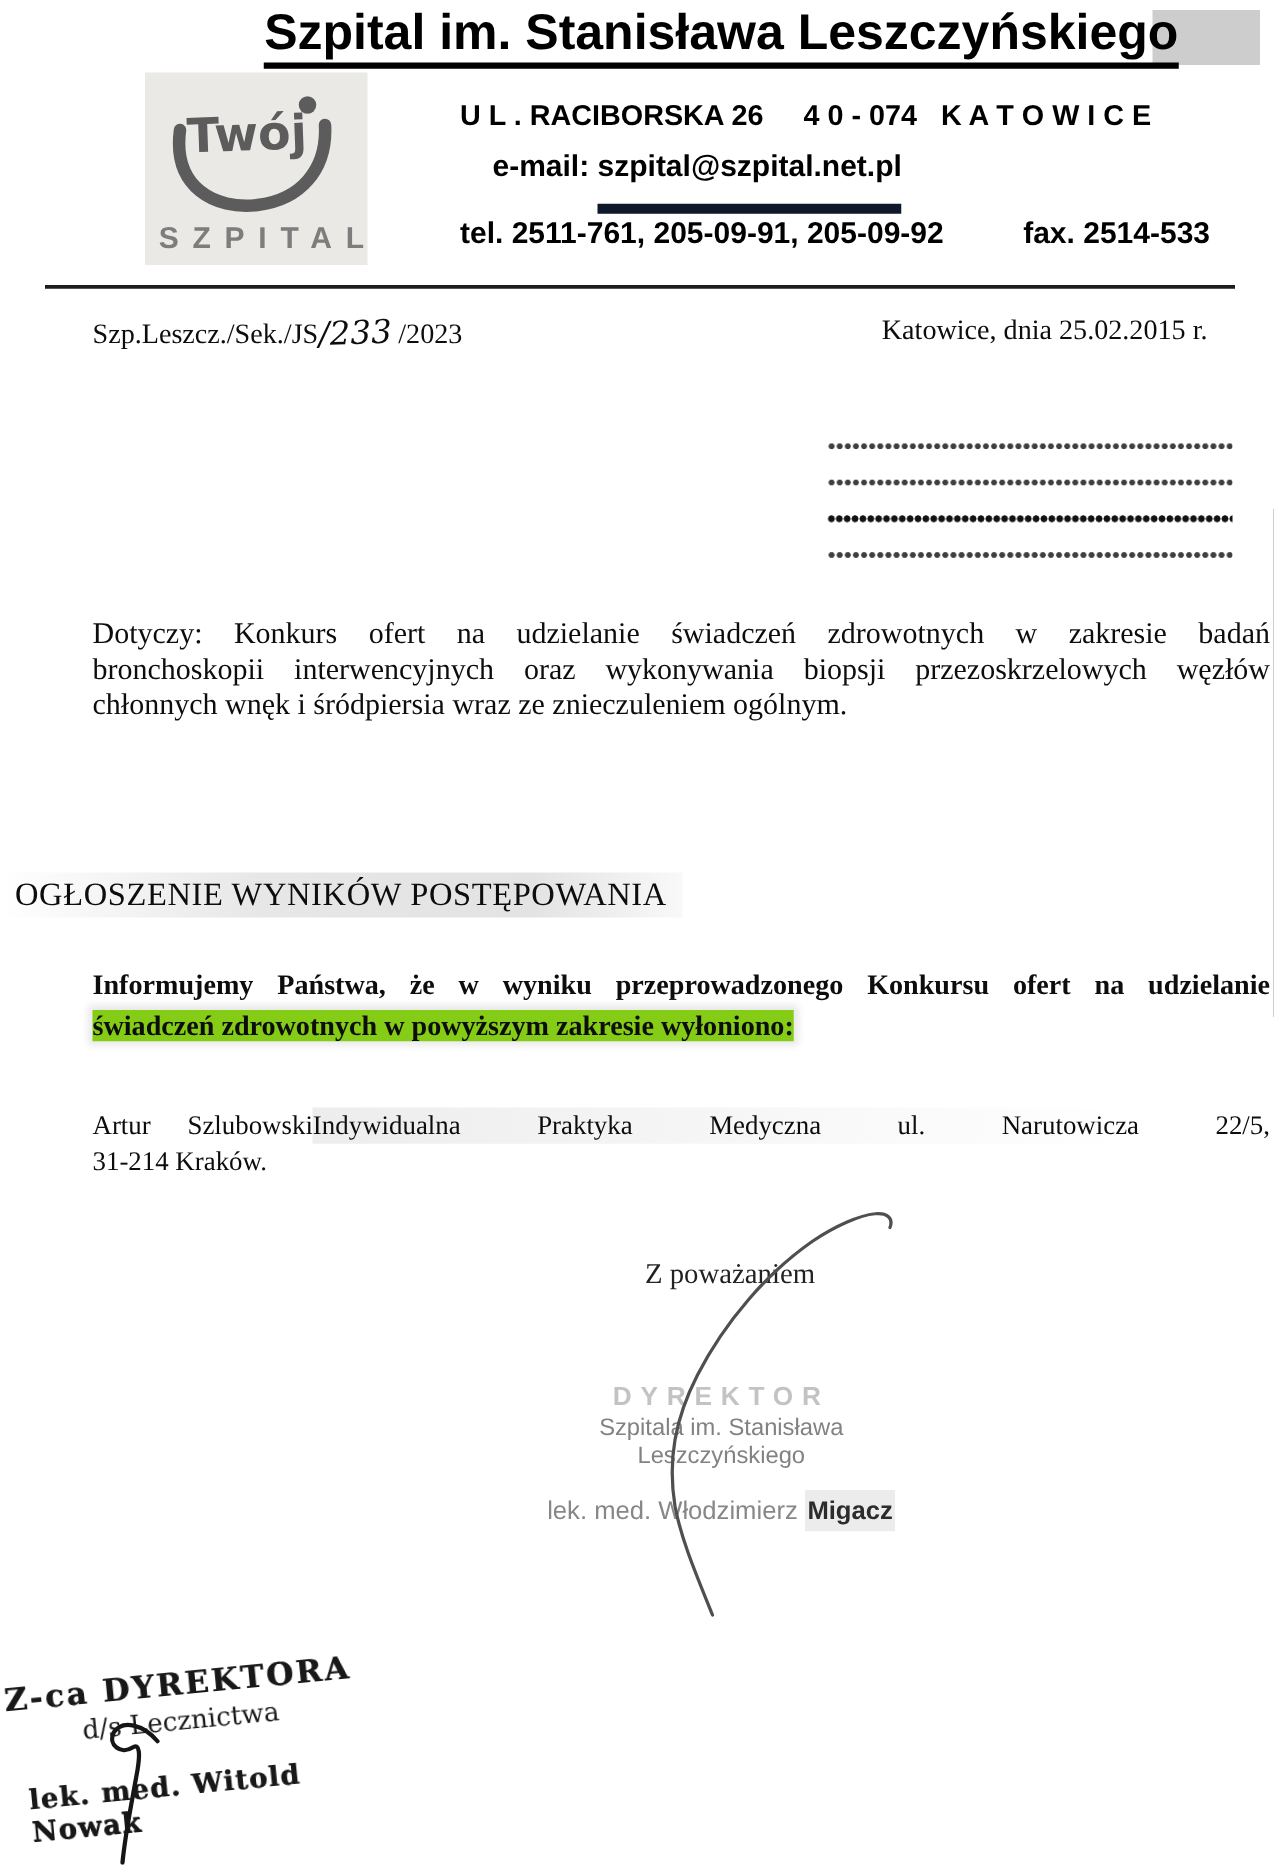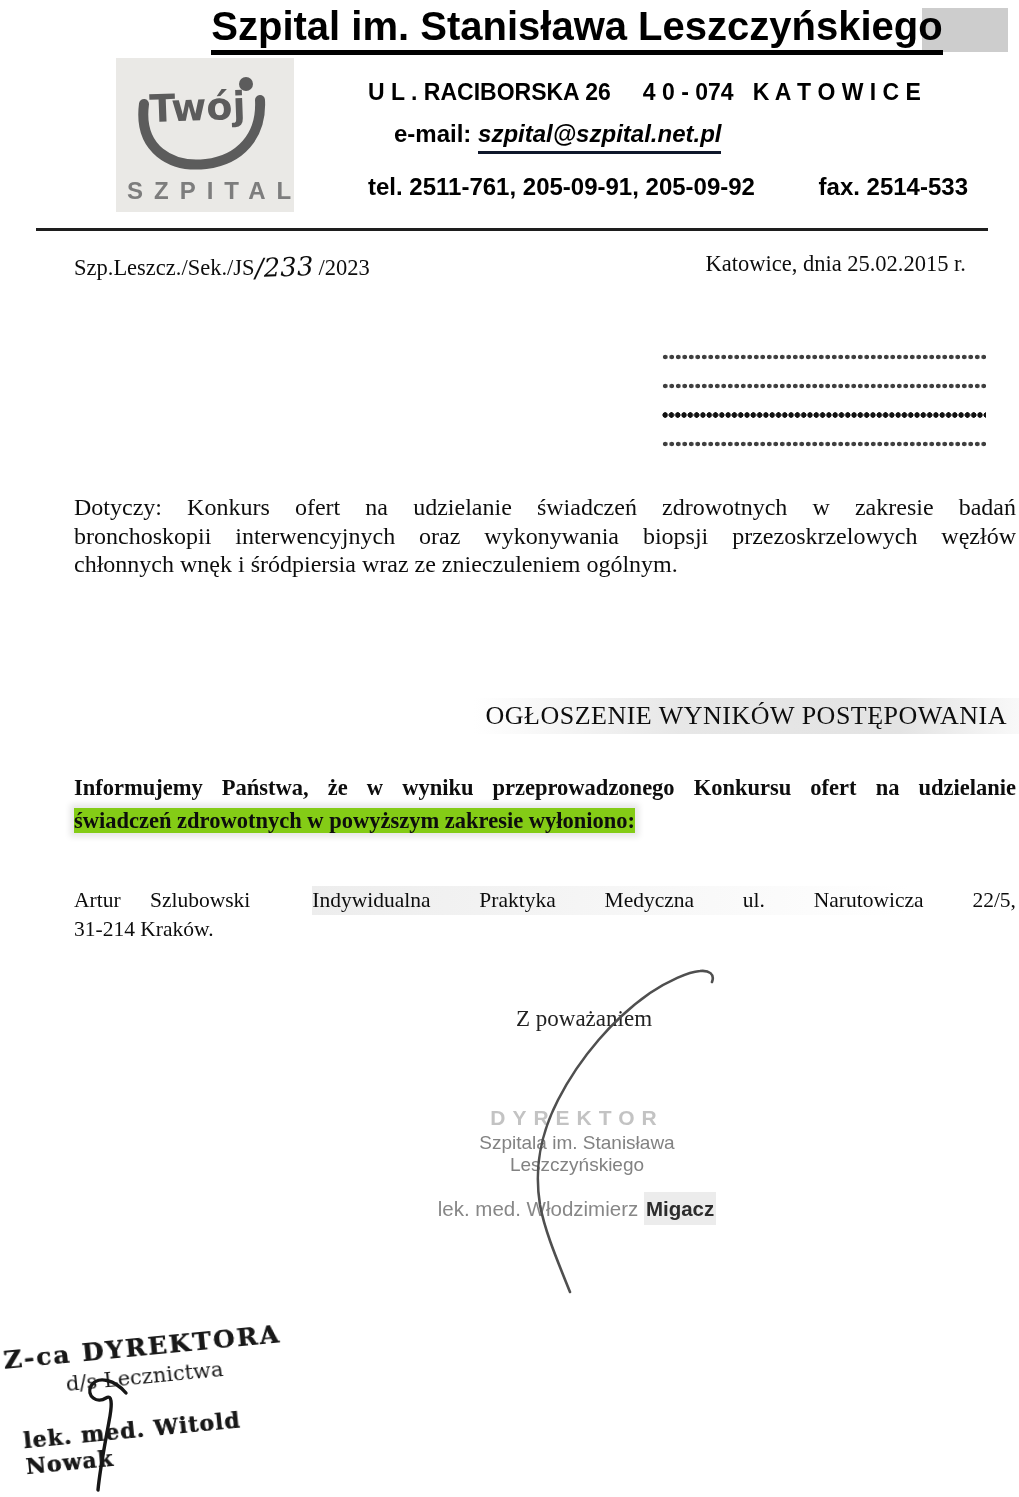--- a/index.html
+++ b/index.html
@@ -25,21 +25,21 @@
     letter-spacing:11px; color:#7d7d7d;
   }
   .address-line{
     position:absolute; left:368px; top:79px; white-space:pre;
     font-family:"Liberation Sans", sans-serif; font-weight:700; font-size:23px; color:#000;
   }
   .email-line{
     position:absolute; left:394px; top:120px;
     font-family:"Liberation Sans", sans-serif; font-weight:700; font-size:24px; color:#000;
   }
-  .email-line .mail{border-bottom:3px solid #0f172a; padding-bottom:4px;font-style:italic;}
+  .email-line .mail{border-bottom:8px solid #0f172a; padding-bottom:16px;}
   .phone-line{
     position:absolute; left:368px; top:173px; width:600px; display:flex; justify-content:space-between;
     font-family:"Liberation Sans", sans-serif; font-weight:700; font-size:24px; color:#000;align-items:center;
   }
   .header-divider{position:absolute; left:36px; top:228px; width:952px; height:3px; background:#1e1e1e;}
   
   .ref-row{
     position:absolute; left:74px; top:251px; width:892px;
     display:flex; justify-content:space-between; font-size:22.5px;
   }
@@ -55,32 +55,32 @@
     background-size:6.5px 6px; background-repeat:repeat-x;
   }
   .dotrow.bold{
     background-image:radial-gradient(circle, #121212 2.5px, rgba(0,0,0,0) 3px);
     background-size:6.3px 6px;
   }
   
   .subject{position:absolute; left:74px; top:493px; width:942px; font-size:24px; line-height:28.5px;}
   .jline{text-align:justify; text-align-last:justify;}
   .lline{text-align:left;}
-  .heading-wrap{position:absolute; left:0; top:698px; width:100%; text-align:right;}
+  .heading-wrap{position:absolute; left:0; top:698px; width:100%; text-align:left;}
   .results-heading{
     display:inline-block; font-size:26px; letter-spacing:.5px; padding:3px 12px;
     background:linear-gradient(90deg, rgba(230,230,230,0) 0%, #e7e7e7 38%, #e3e3e3 78%, rgba(230,230,230,.25) 100%);
   }
   .announcement{position:absolute; left:74px; top:771px; width:942px; font-weight:700; font-size:22.5px; line-height:33px;}
   .announcement .band{background:#84cc16; box-shadow:0 0 6px 4px #e7e7e7;}
   .winner{position:absolute; left:74px; top:886px; width:942px; font-size:21.5px; line-height:28.5px;}
   .winner-l1{display:flex;}
   .winner-name{white-space:pre; word-spacing:24px;}
   .winner-rest{
-    flex:1; margin-left:62px; text-align:justify; text-align-last:justify;
+    flex:1; text-align:justify; text-align-last:justify;
     background:linear-gradient(90deg, #ededed, rgba(240,240,240,0) 85%);
   }
   .closing{position:absolute; left:516px; top:1006px; font-size:23px; color:#222;}
   
   .director-stamp{
     position:absolute; left:418px; top:1106px; width:318px; text-align:center;
     font-family:"Liberation Sans", sans-serif;
   }
   .ds-role{font-weight:700; font-size:21px; letter-spacing:7px; color:#b0b0b0; opacity:.75; filter:blur(.6px);}
   .ds-org{font-size:19px; color:#828282; margin-top:2px; filter:blur(.3px);}

